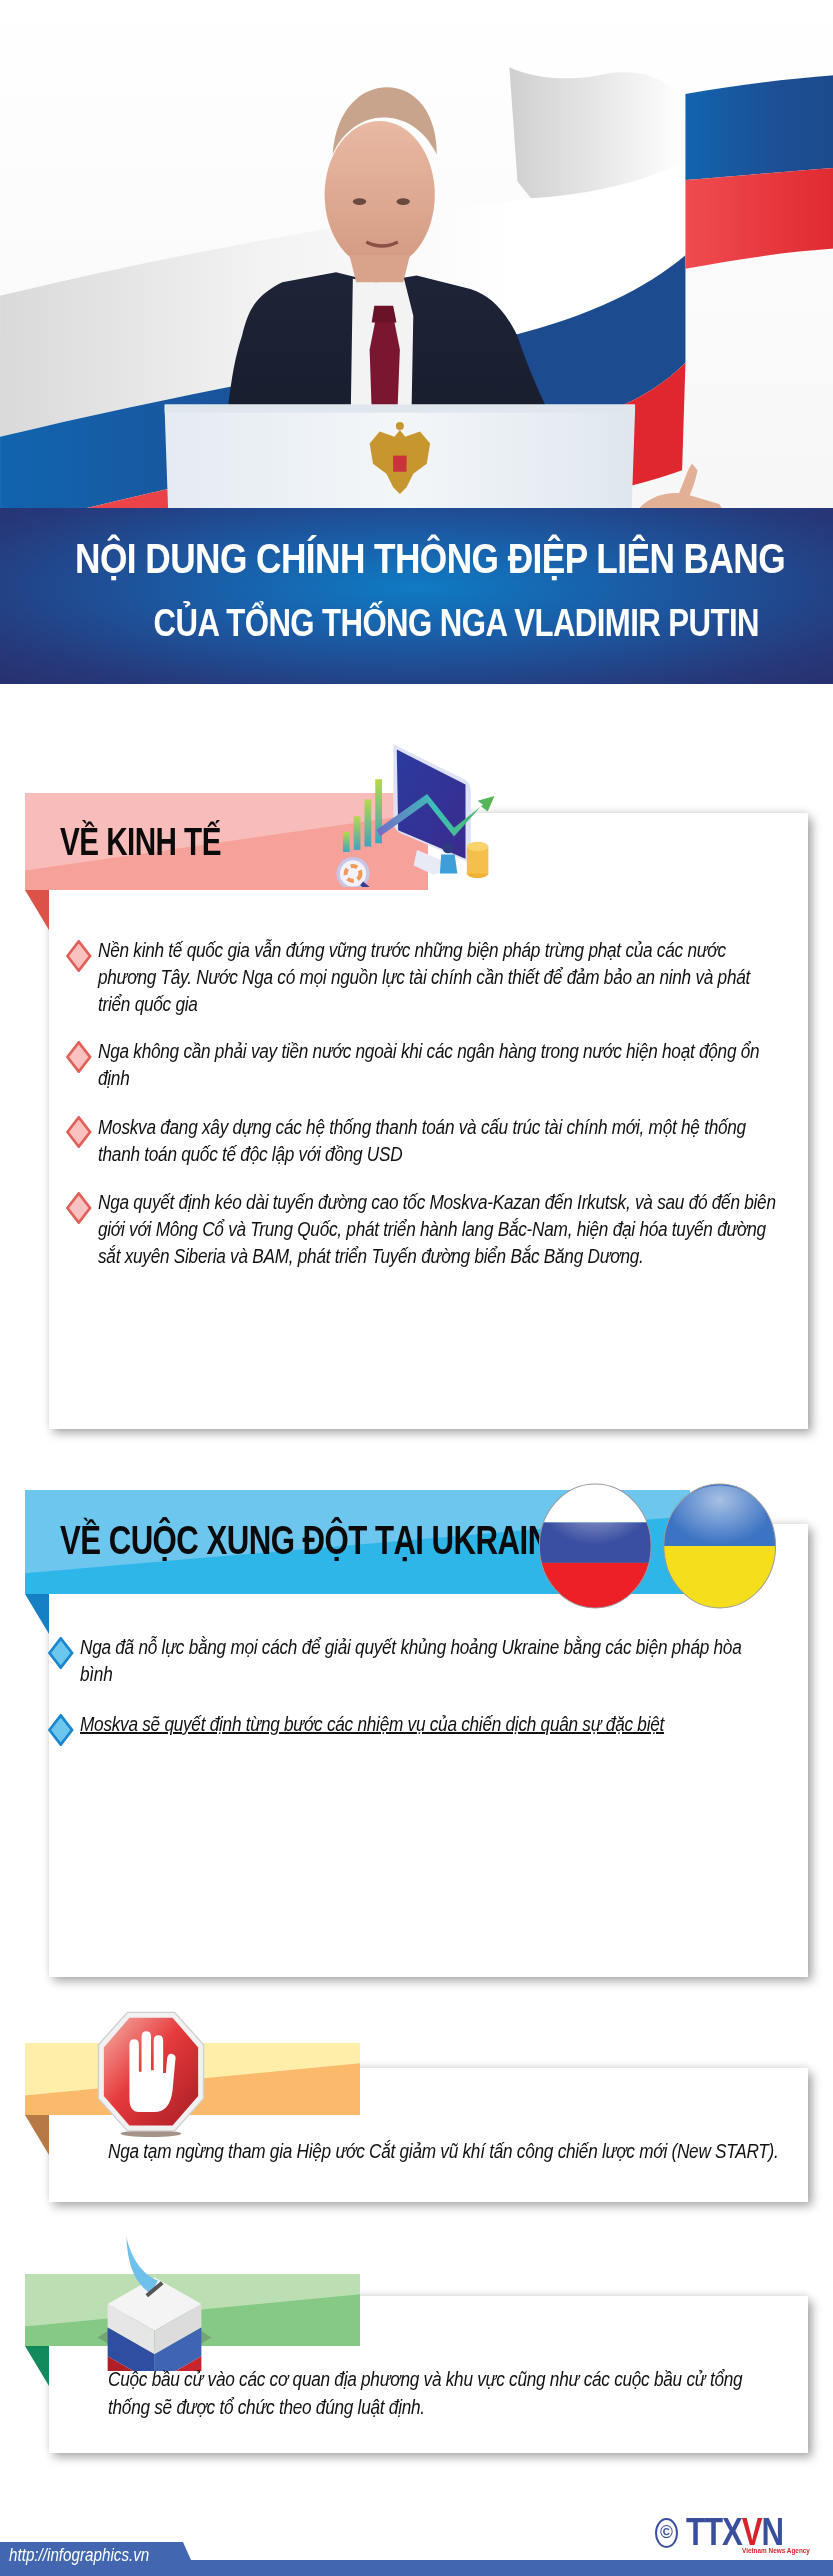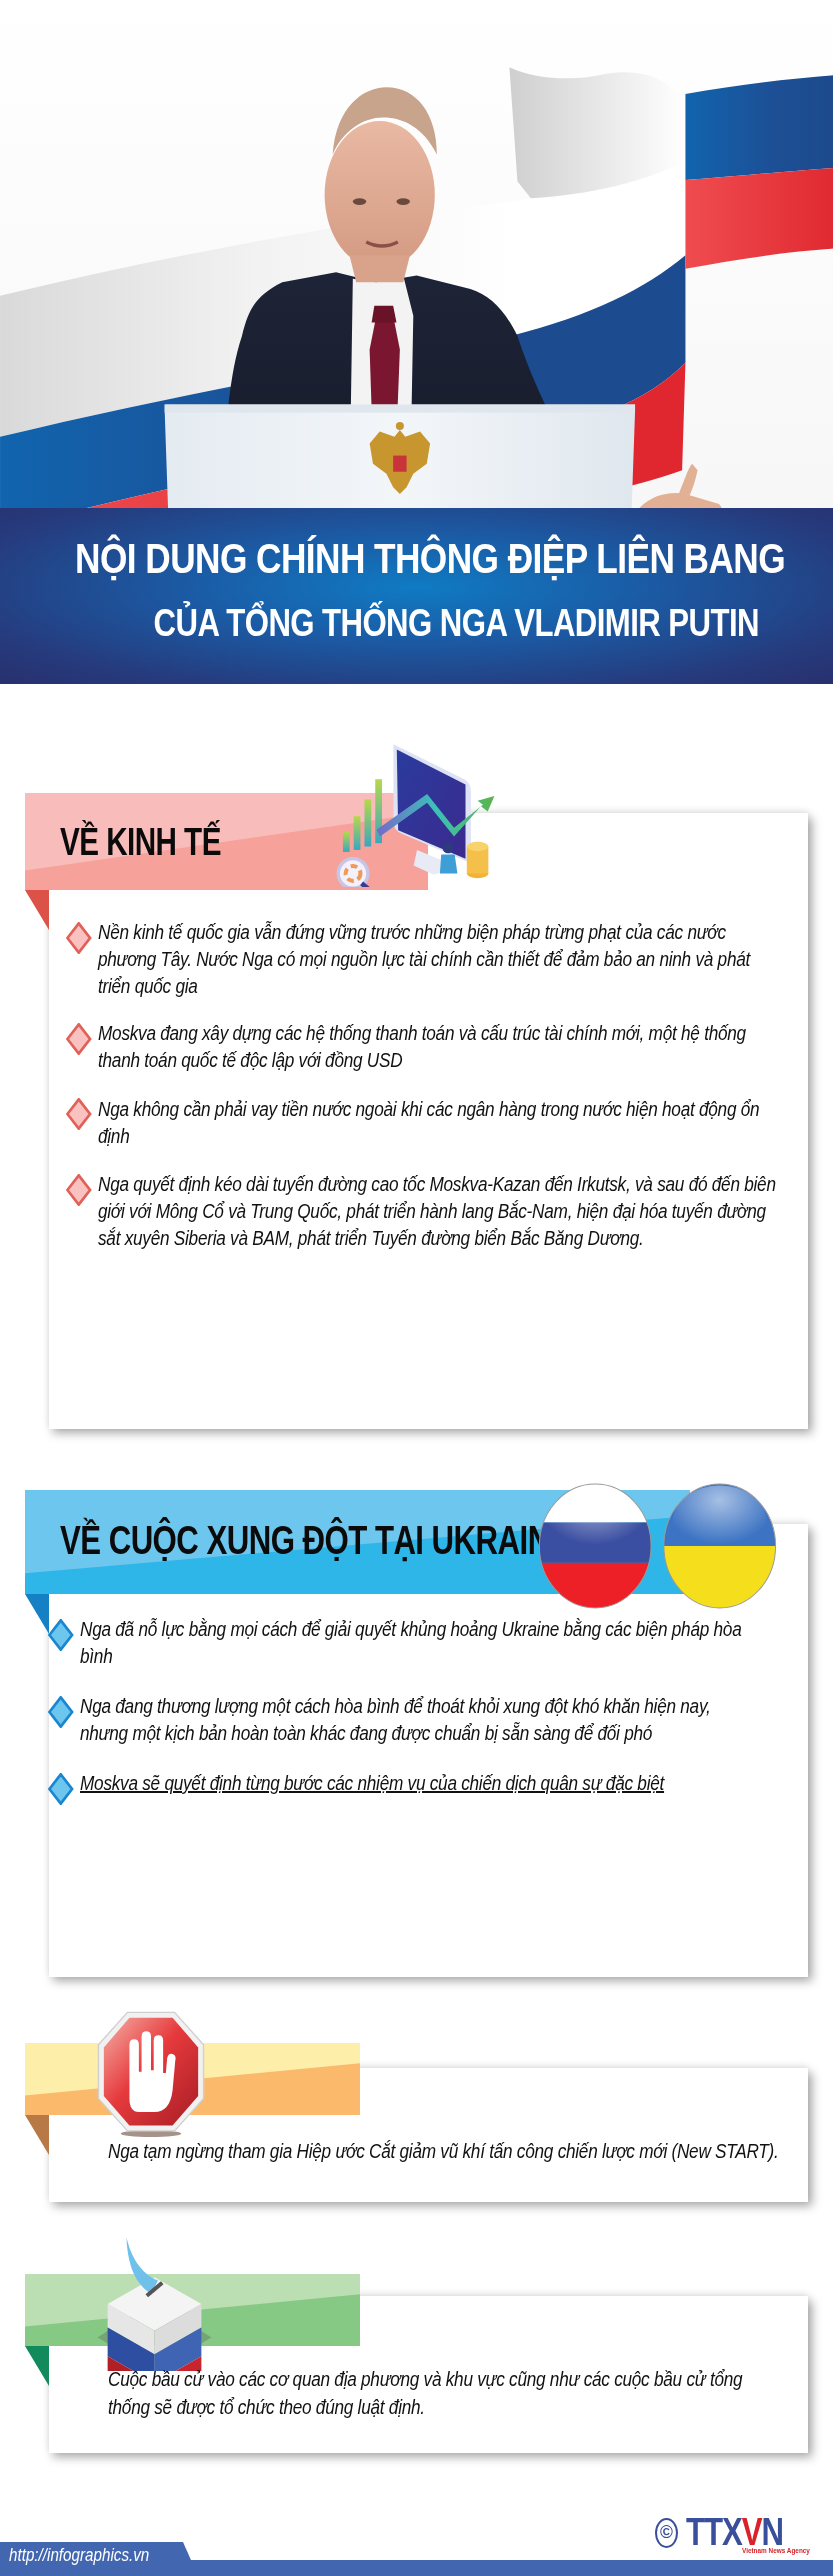--- a/index.html
+++ b/index.html
@@ -20,21 +20,21 @@
     font-size: 38px; letter-spacing: -0.7px; transform: scaleX(0.82); transform-origin: center; white-space: nowrap; }
 
   
   .card { position: absolute; background: #fff; box-shadow: 4px 5.4px 9.4px rgba(0,0,0,0.35), 0 -2.7px 6.7px rgba(0,0,0,0.08); }
   .banner { position: absolute; overflow: hidden; }
   .banner .shade { position: absolute; left: 0; right: 0; bottom: 0; top: 0; }
   .banner-title { position: absolute; font-family: "Liberation Sans", sans-serif; font-weight: 700; color: #0b0b0b;
     transform: scaleX(0.78); transform-origin: left center; white-space: nowrap; letter-spacing: -0.7px; }
   .fold { position: absolute; width: 0; height: 0; }
 
-  .bullets { position: absolute; list-style: none; }
+  .bullets { position: absolute; list-style: none; margin-top: 18px; }
   .bullet { position: relative; padding-left: 32px; margin-bottom: 20px; }
   .bullet-text { display: block; font-family: "Liberation Sans", sans-serif; font-style: italic; font-size: 20px; line-height: 27px;
     color: #111; transform: scaleX(0.86); transform-origin: left top; width: 116%; letter-spacing: -0.3px; }
   .diamond { position: absolute; left: 0; top: 2.7px; width: 25.5px; height: 32px; }
 
   .plain-text { position: absolute; font-family: "Liberation Sans", sans-serif; font-style: italic; font-size: 20px; line-height: 28px;
     color: #111; transform: scaleX(0.86); transform-origin: left top; letter-spacing: -0.3px; }
 
   
   .footer-bar { position: absolute; left: 0; top: 2560px; width: 834px; height: 16px; background: #4267b0; }
@@ -187,27 +187,27 @@
   <li class="bullet" style="margin-bottom:20px;">
     <svg class="diamond" viewBox="0 0 38 48">
         <path d="M19 2 L 36 24 L 19 46 L 2 24 Z" fill="#f9c2c0" stroke="#e06157" stroke-width="4"></path>
       </svg>
     <span class="bullet-text">Nền kinh tế quốc gia vẫn đứng vững trước những biện pháp trừng phạt của các nước phương Tây. Nước Nga có mọi nguồn lực tài chính cần thiết để đảm bảo an ninh và phát triển quốc gia</span>
   </li>
   <li class="bullet" style="margin-bottom:21.5px;">
     <svg class="diamond" viewBox="0 0 38 48">
         <path d="M19 2 L 36 24 L 19 46 L 2 24 Z" fill="#f9c2c0" stroke="#e06157" stroke-width="4"></path>
       </svg>
+    <span class="bullet-text">Nga không cần phải vay tiền nước ngoài khi các ngân hàng trong nước hiện hoạt động ổn định</span>
+  </li>
+  <li class="bullet" style="margin-bottom:21.5px;">
+    <svg class="diamond" viewBox="0 0 38 48">
+        <path d="M19 2 L 36 24 L 19 46 L 2 24 Z" fill="#f9c2c0" stroke="#e06157" stroke-width="4"></path>
+      </svg>
     <span class="bullet-text">Moskva đang xây dựng các hệ thống thanh toán và cấu trúc tài chính mới, một hệ thống thanh toán quốc tế độc lập với đồng USD</span>
-  </li>
-  <li class="bullet" style="margin-bottom:21.5px;">
-    <svg class="diamond" viewBox="0 0 38 48">
-        <path d="M19 2 L 36 24 L 19 46 L 2 24 Z" fill="#f9c2c0" stroke="#e06157" stroke-width="4"></path>
-      </svg>
-    <span class="bullet-text">Nga không cần phải vay tiền nước ngoài khi các ngân hàng trong nước hiện hoạt động ổn định</span>
   </li>
   <li class="bullet">
     <svg class="diamond" viewBox="0 0 38 48">
         <path d="M19 2 L 36 24 L 19 46 L 2 24 Z" fill="#f9c2c0" stroke="#e06157" stroke-width="4"></path>
       </svg>
     <span class="bullet-text">Nga quyết định kéo dài tuyến đường cao tốc Moskva-Kazan đến Irkutsk, và sau đó đến biên giới với Mông Cổ và Trung Quốc, phát triển hành lang Bắc-Nam, hiện đại hóa tuyến đường sắt xuyên Siberia và BAM, phát triển Tuyến đường biển Bắc Băng Dương.</span>
   </li>
 </ul>
 
 <div class="card" style="left:49px; top:1524px; width:759px; height:453px;"></div>
@@ -245,26 +245,20 @@
   <ellipse cx="270" cy="95" rx="83" ry="92" fill="none" stroke="#999" stroke-width="1.5"></ellipse>
 </svg>
 
 <ul class="bullets" style="left:48px; top:1616px; width:712px;">
   <li class="bullet" style="margin-bottom:23px;">
     <svg class="diamond" viewBox="0 0 38 48">
         <path d="M19 2 L 36 24 L 19 46 L 2 24 Z" fill="#6cc6ee" stroke="#1a86cf" stroke-width="4"></path>
       </svg>
     <span class="bullet-text">Nga đã nỗ lực bằng mọi cách để giải quyết khủng hoảng Ukraine bằng các biện pháp hòa bình</span>
   </li>
-  <li class="bullet" style="margin-bottom:23px;">
-    <svg class="diamond" viewBox="0 0 38 48">
-        <path d="M19 2 L 36 24 L 19 46 L 2 24 Z" fill="#6cc6ee" stroke="#1a86cf" stroke-width="4"></path>
-      </svg>
-    <span class="bullet-text">Nga đang thương lượng một cách hòa bình để thoát khỏi xung đột khó khăn hiện nay, nhưng một kịch bản hoàn toàn khác đang được chuẩn bị sẵn sàng để đối phó</span>
-  </li>
   <li class="bullet" style="margin-bottom:23px;text-decoration:underline;">
     <svg class="diamond" viewBox="0 0 38 48">
         <path d="M19 2 L 36 24 L 19 46 L 2 24 Z" fill="#6cc6ee" stroke="#1a86cf" stroke-width="4"></path>
       </svg>
     <span class="bullet-text">Moskva sẽ quyết định từng bước các nhiệm vụ của chiến dịch quân sự đặc biệt</span>
   </li>
 </ul>
 
 <div class="card" style="left:49px; top:2068px; width:759px; height:134px;"></div>
 <div class="banner" style="left:25px; top:2043px; width:335px; height:72px; background:#fdeeaa;">

